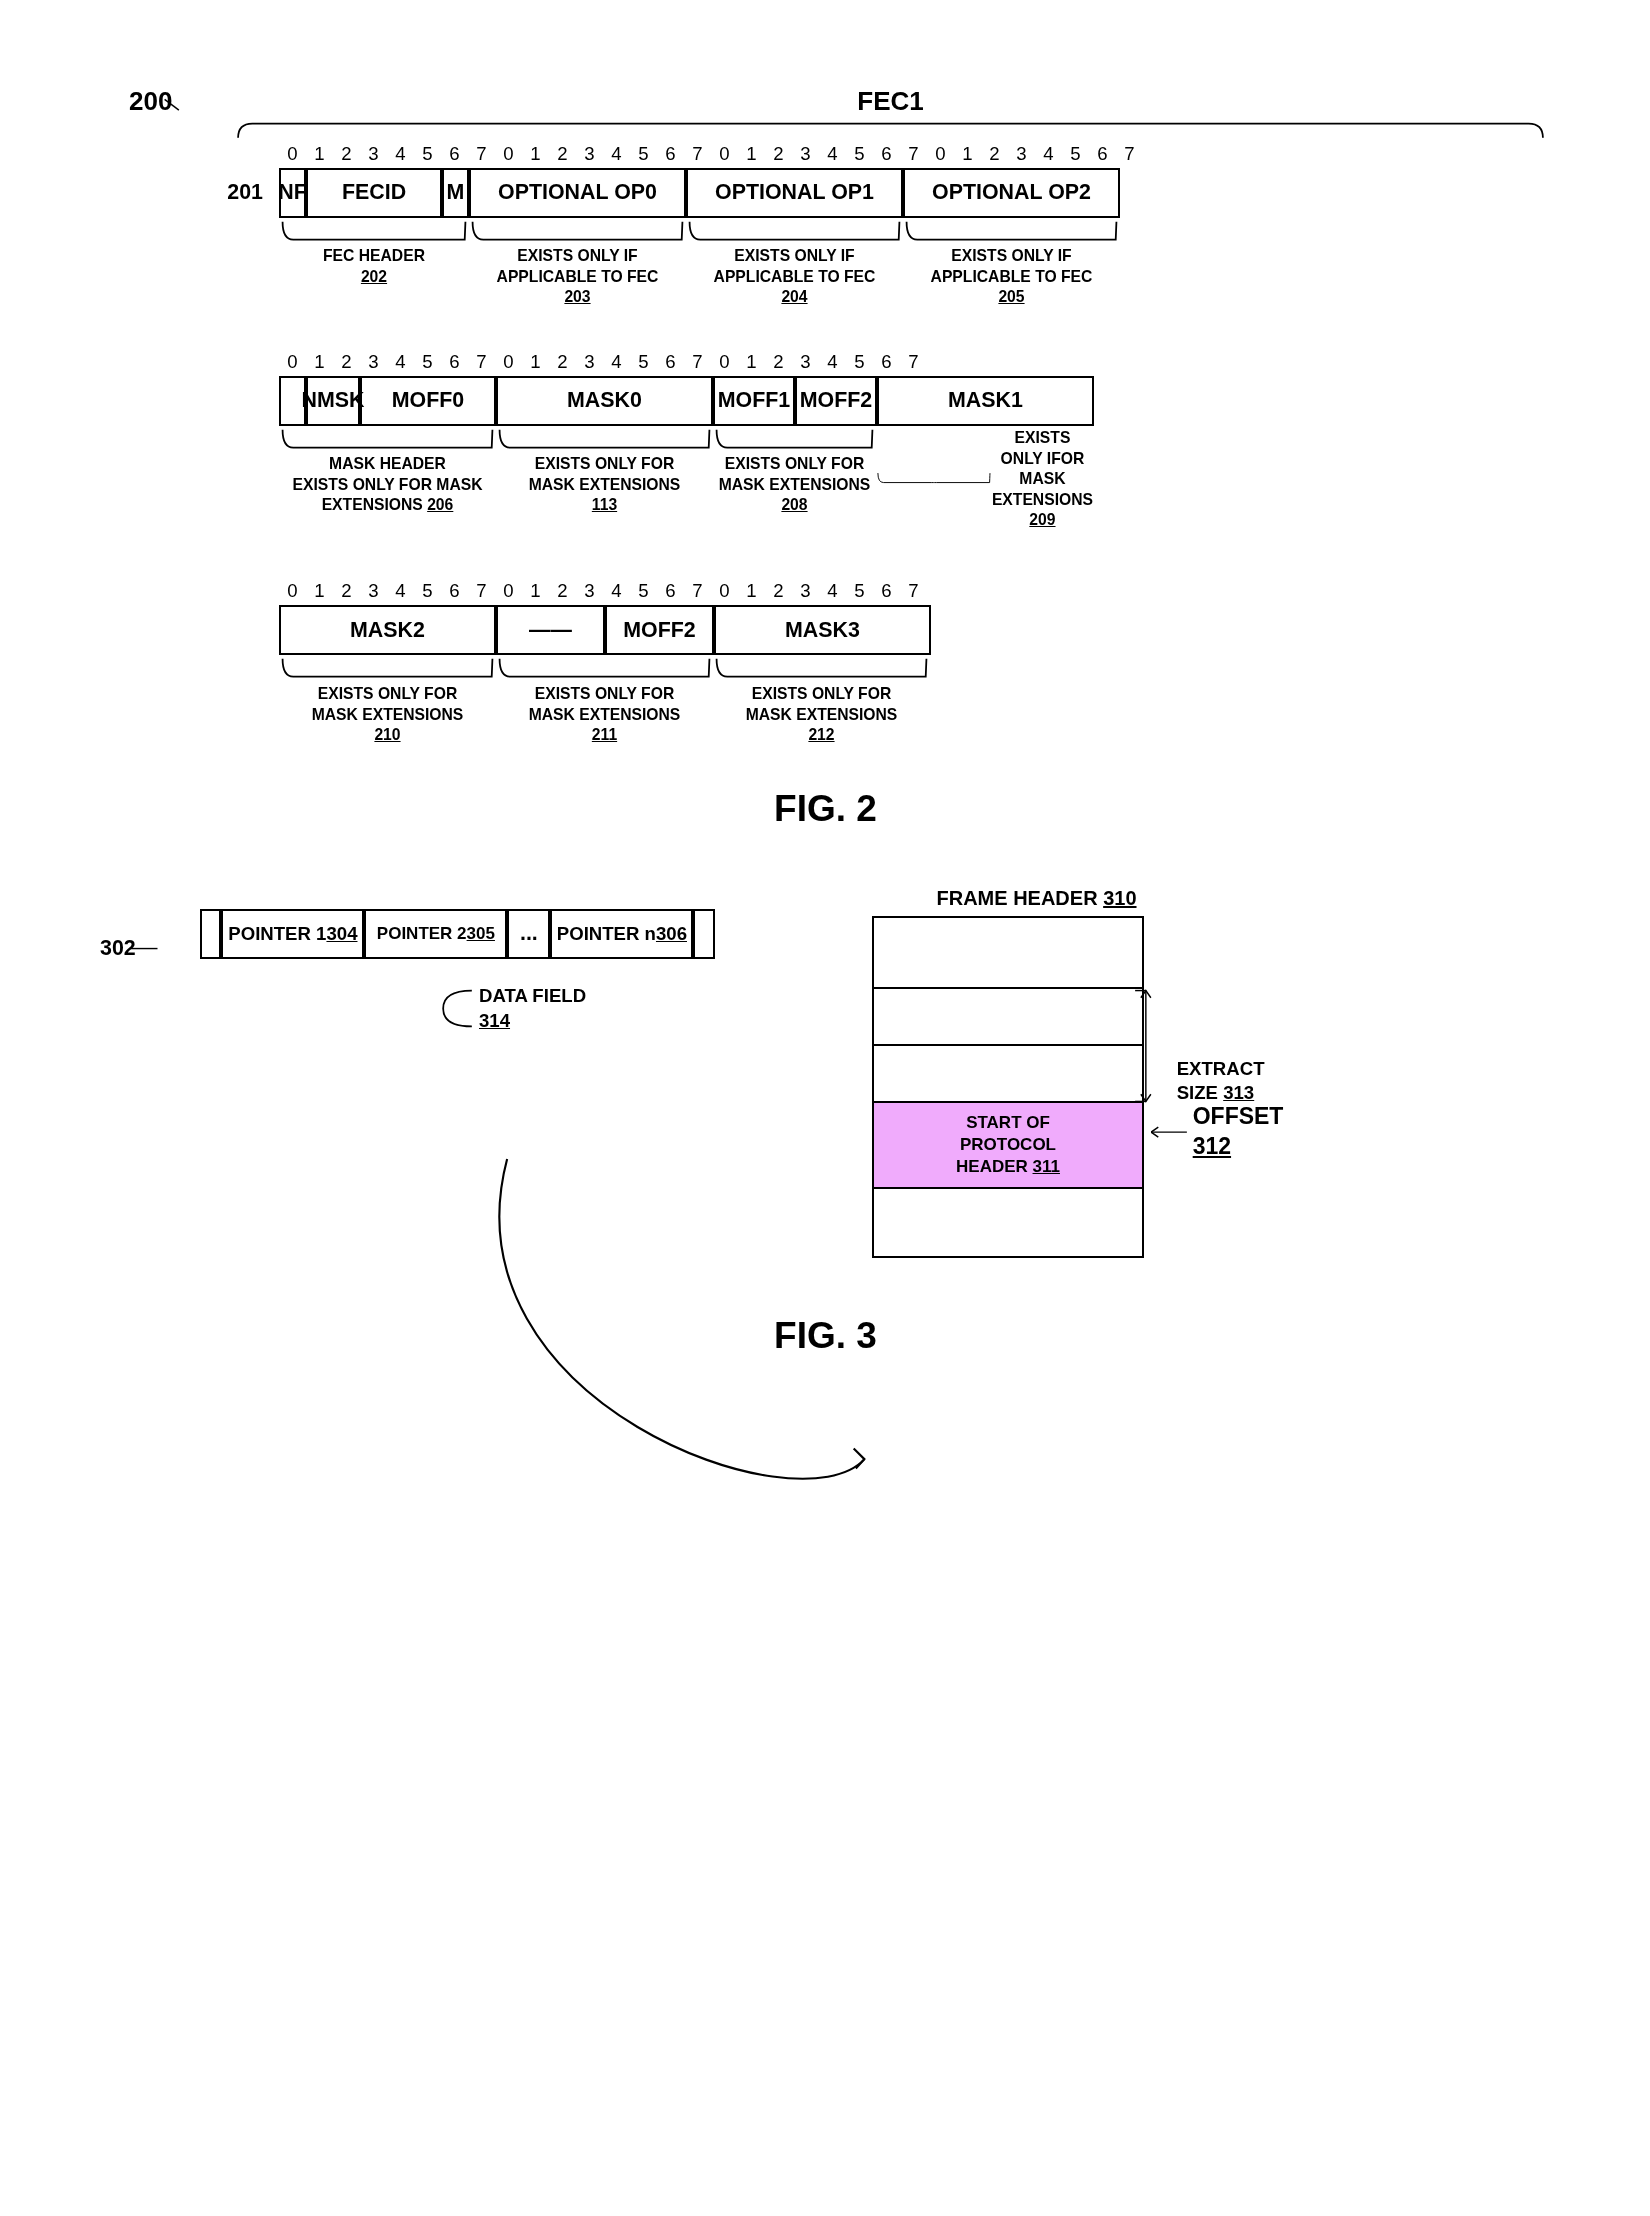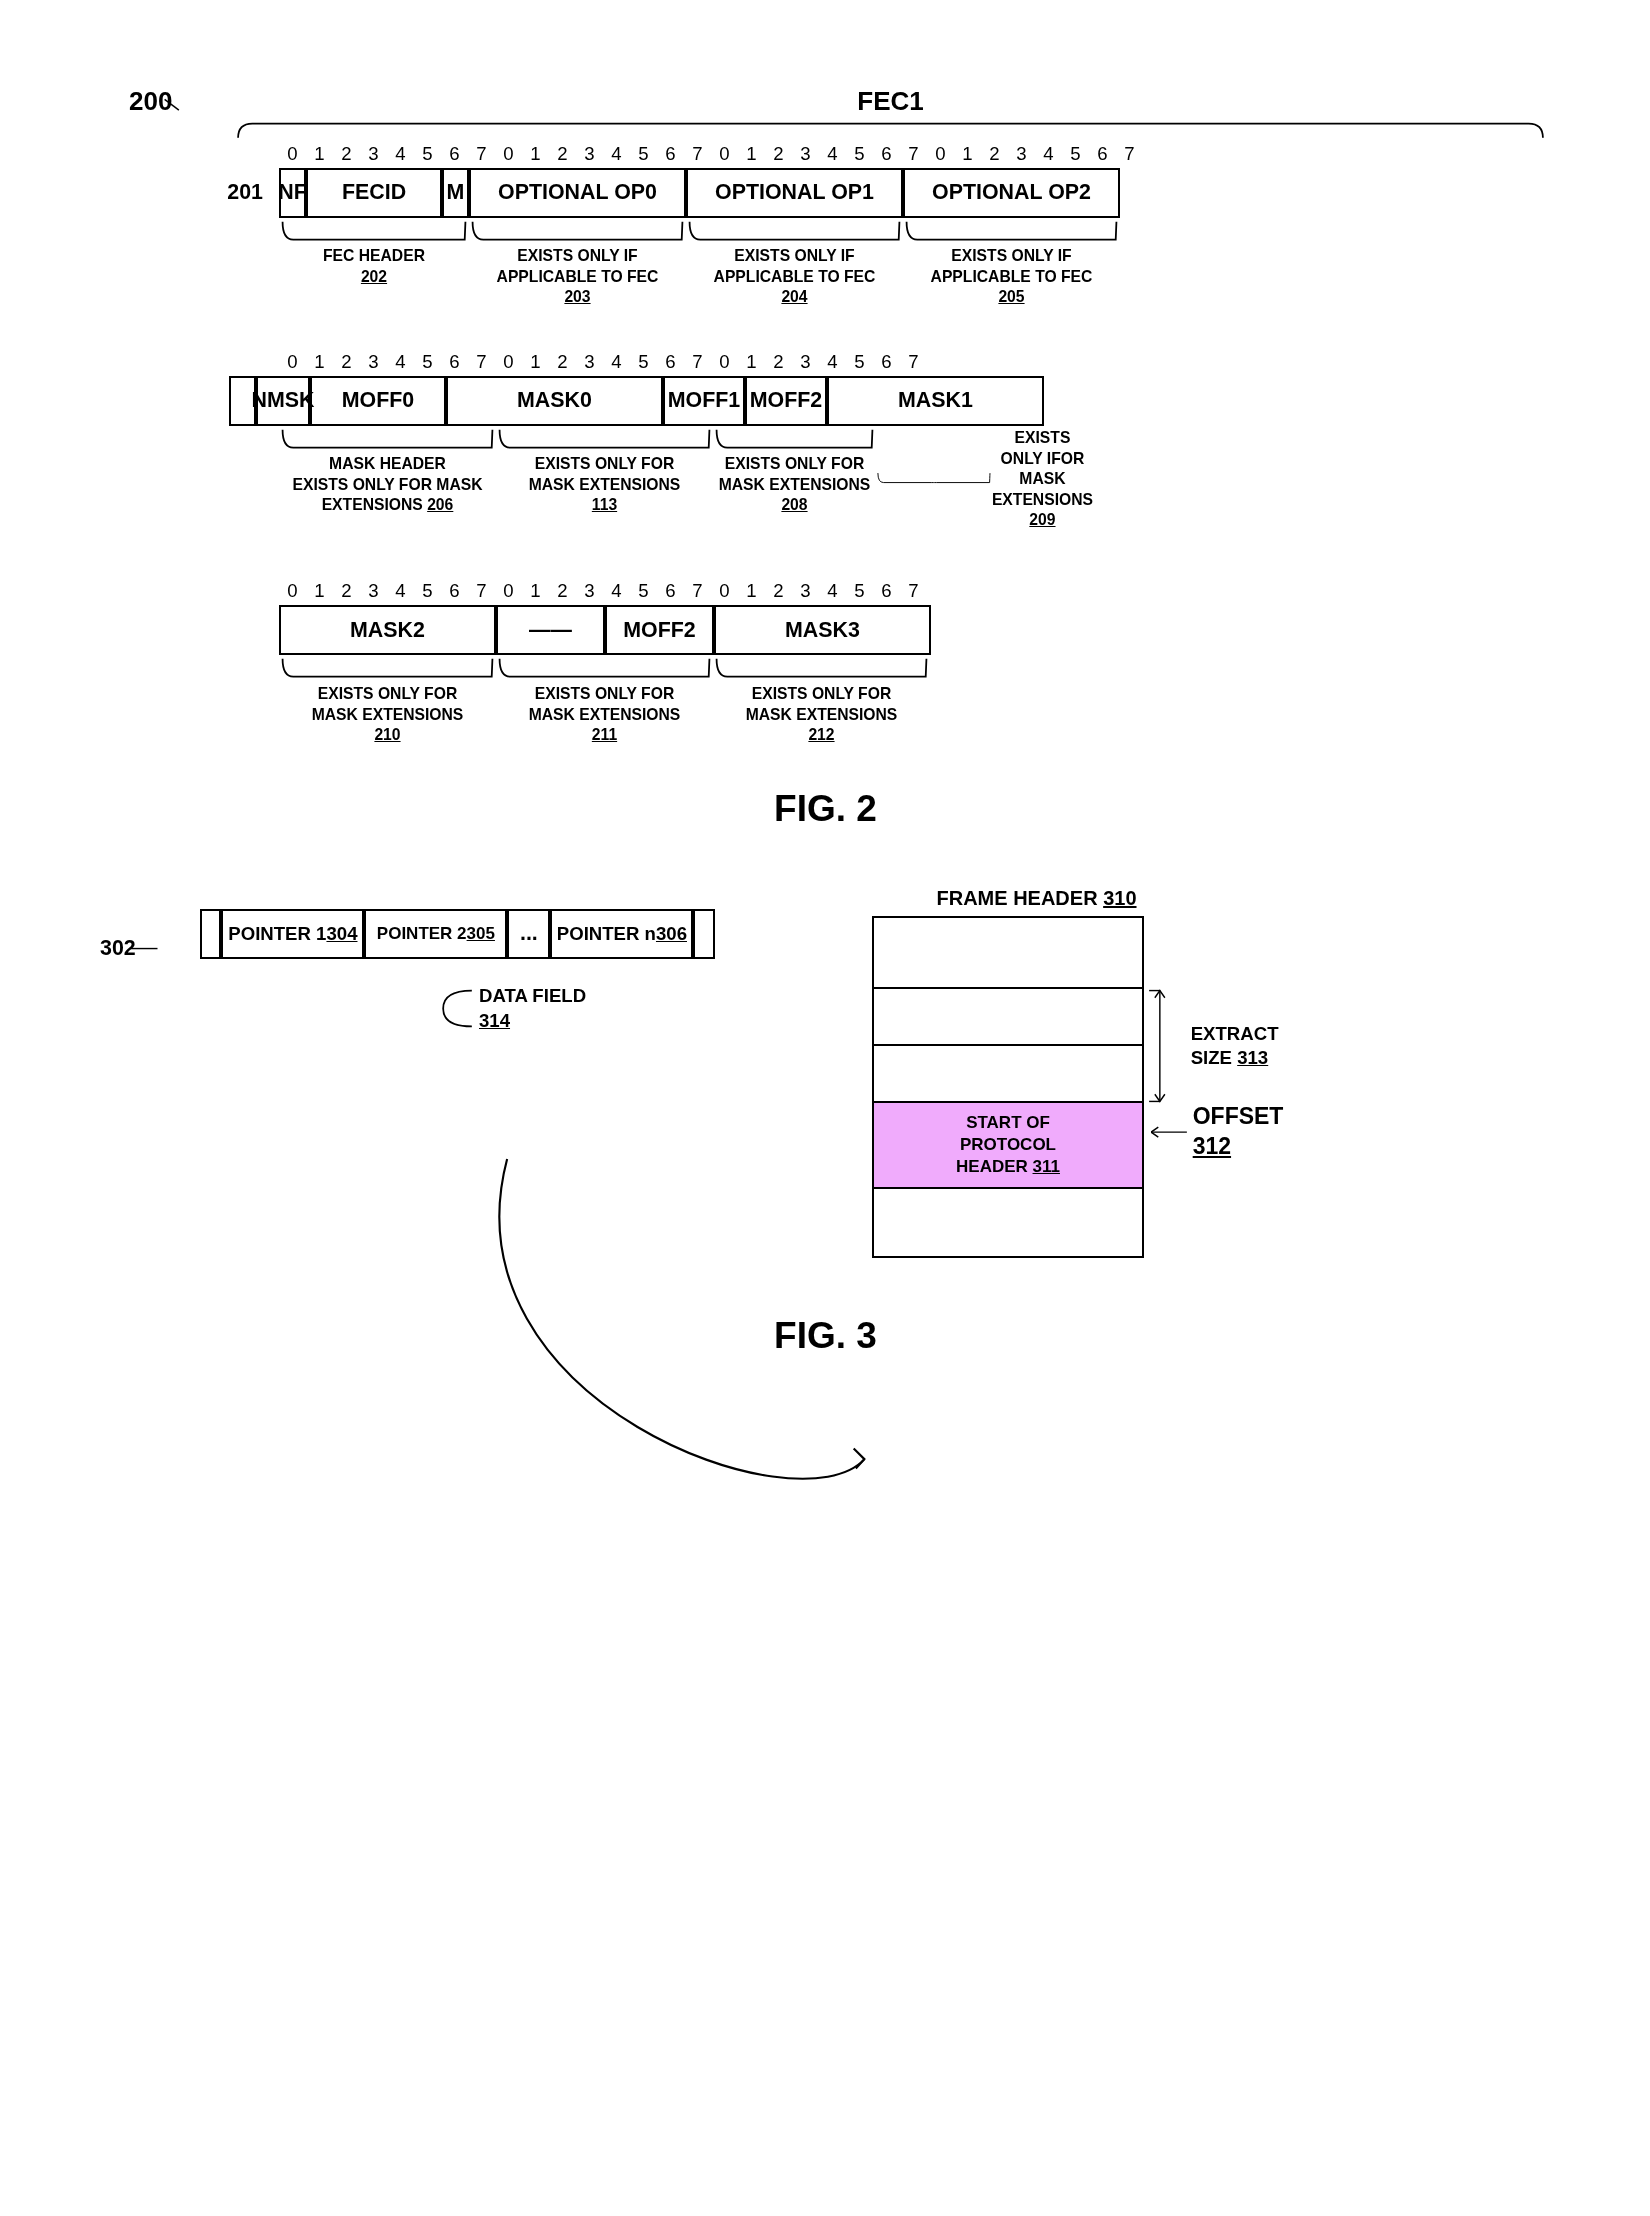--- a/index.html
+++ b/index.html
@@ -200,21 +200,21 @@
         <div class="bit-num">0</div>
           <div class="bit-num">1</div>
           <div class="bit-num">2</div>
           <div class="bit-num">3</div>
         <div class="bit-num">4</div>
           <div class="bit-num">5</div>
           <div class="bit-num">6</div>
           <div class="bit-num">7</div>
       </div>
 
-      <div style="display:flex; margin-top:2.9px;">
+      <div style="display:flex; margin-left:50px; margin-top:2.9px;">
         <div class="field-box" style="width:27px;"></div>
         <div class="field-box" style="width:54px;">NMSK</div>
         <div class="field-box" style="width:136px;">MOFF0</div>
         <div class="field-box" style="width:217px;">MASK0</div>
         <div class="field-box" style="width:82px;">MOFF1</div>
         <div class="field-box" style="width:82px;">MOFF2</div>
         <div class="field-box" style="width:217px;">MASK1</div>
       </div>
 
       <div style="display:flex; margin-left:50px; margin-top:0;">
@@ -378,21 +378,21 @@
 
             <div style="border:2.1px solid #000; border-bottom:none; height:86px; background:#f0abfc; display:flex; align-items:center; justify-content:center;">
               <div style="text-align:center; font-size:17px; font-weight:bold; line-height:1.3;">
                 START OF<br>PROTOCOL<br>HEADER <span class="underline">311</span>
               </div>
             </div>
 
             <div style="border:2.1px solid #000; height:71px; background:#fff;"></div>
           </div>
 
-          <div style="position:absolute; left:277px; top:71px; display:flex; align-items:center;">
+          <div style="position:absolute; left:263px; top:71px; display:flex; align-items:flex-end;">
             <svg width="36" height="118" viewBox="0 0 50 165">
 
               <line x1="15" y1="5" x2="15" y2="160" stroke="#000" stroke-width="2"></line>
 
               <polyline points="8,15 15,5 22,15" fill="none" stroke="#000" stroke-width="2"></polyline>
 
               <polyline points="8,150 15,160 22,150" fill="none" stroke="#000" stroke-width="2"></polyline>
 
               <line x1="0" y1="5" x2="15" y2="5" stroke="#000" stroke-width="2"></line>
               <line x1="0" y1="160" x2="15" y2="160" stroke="#000" stroke-width="2"></line>

